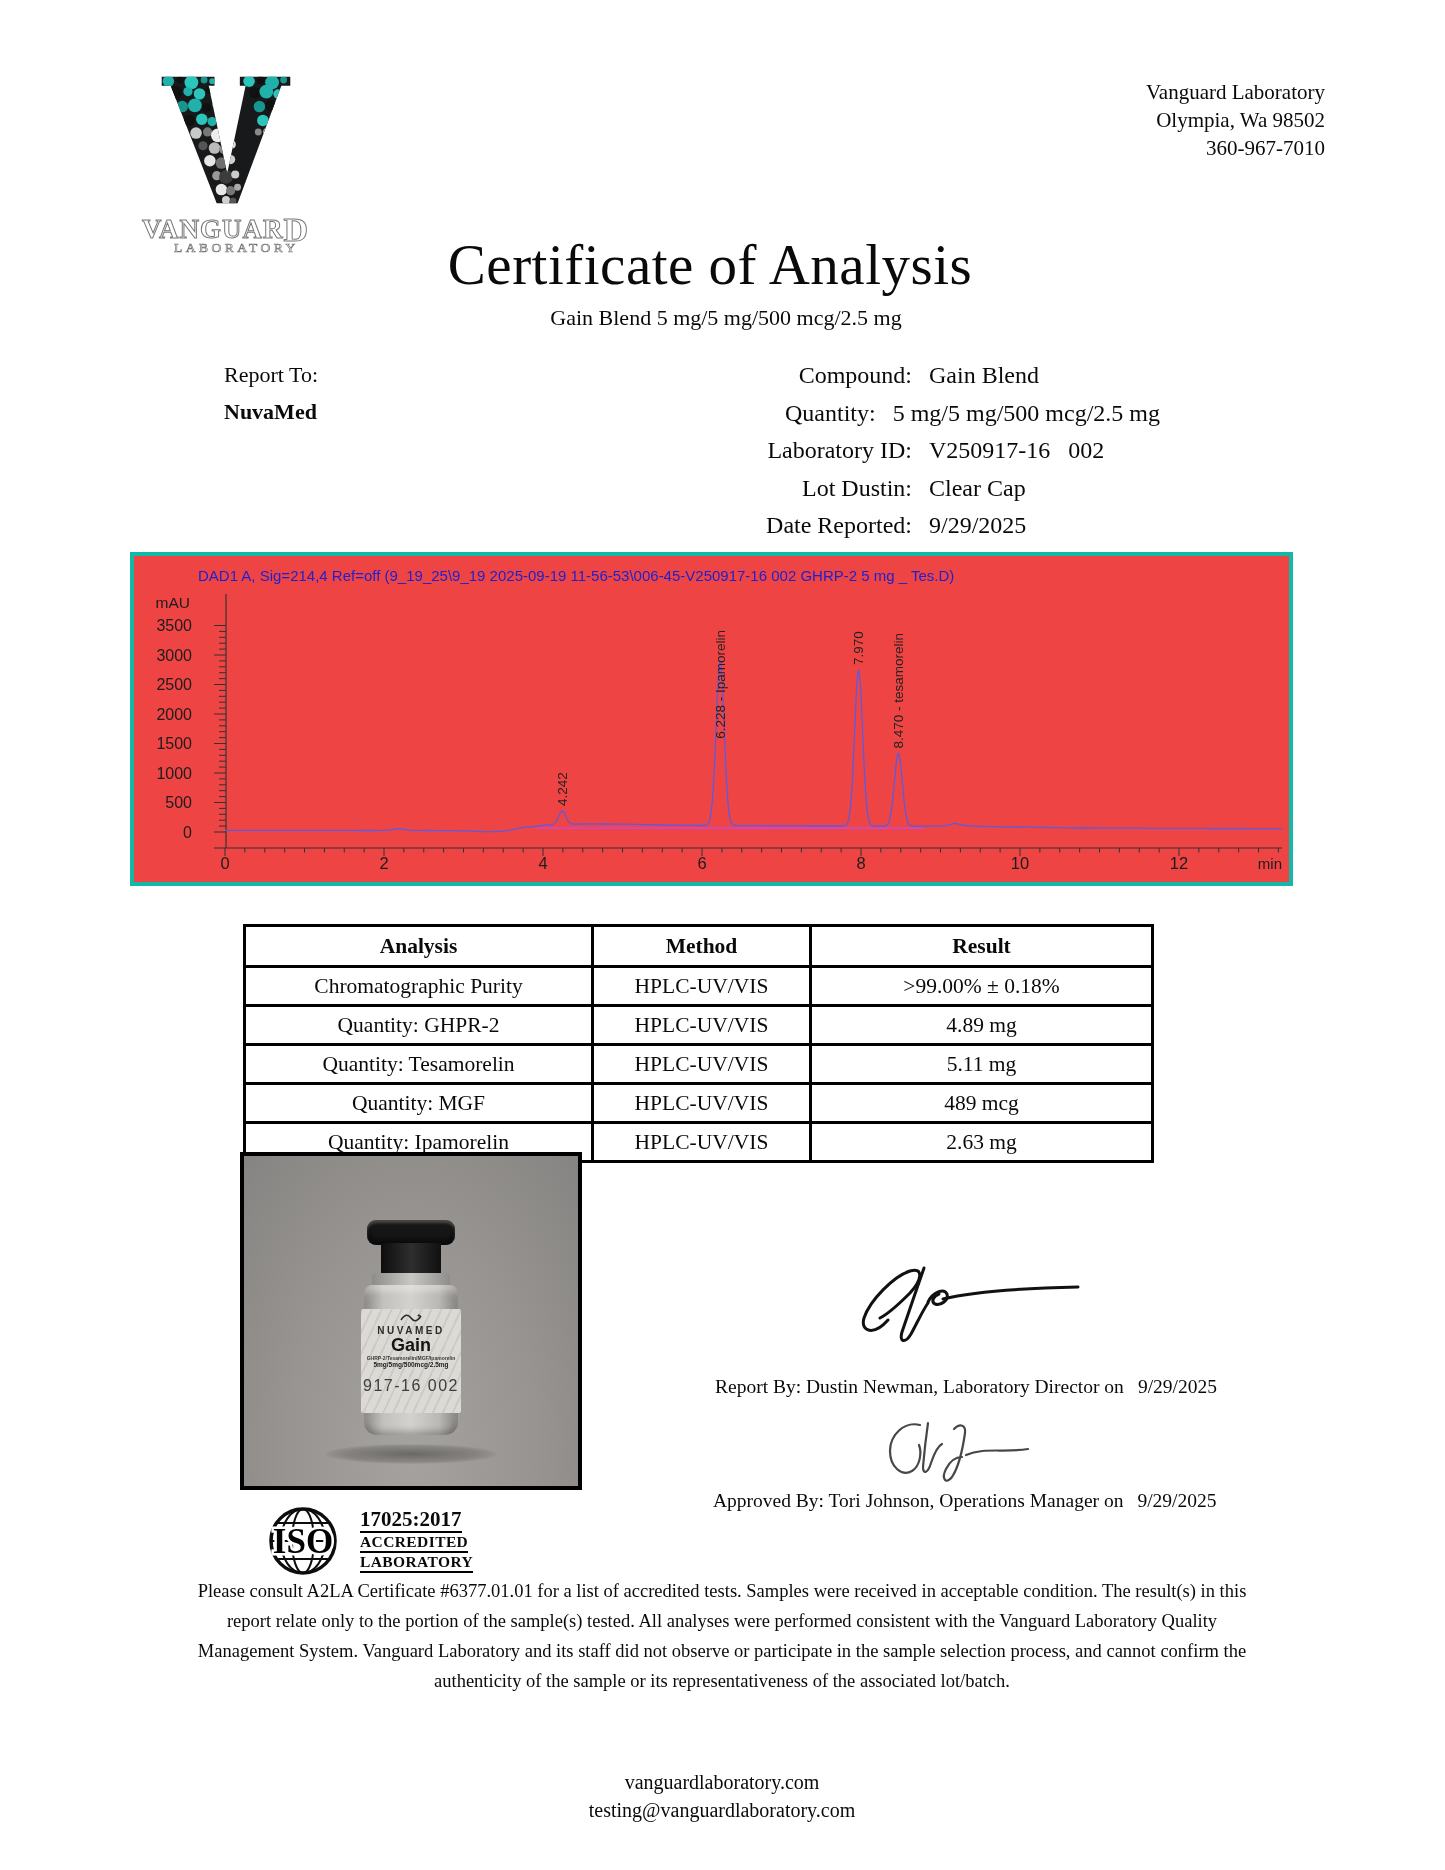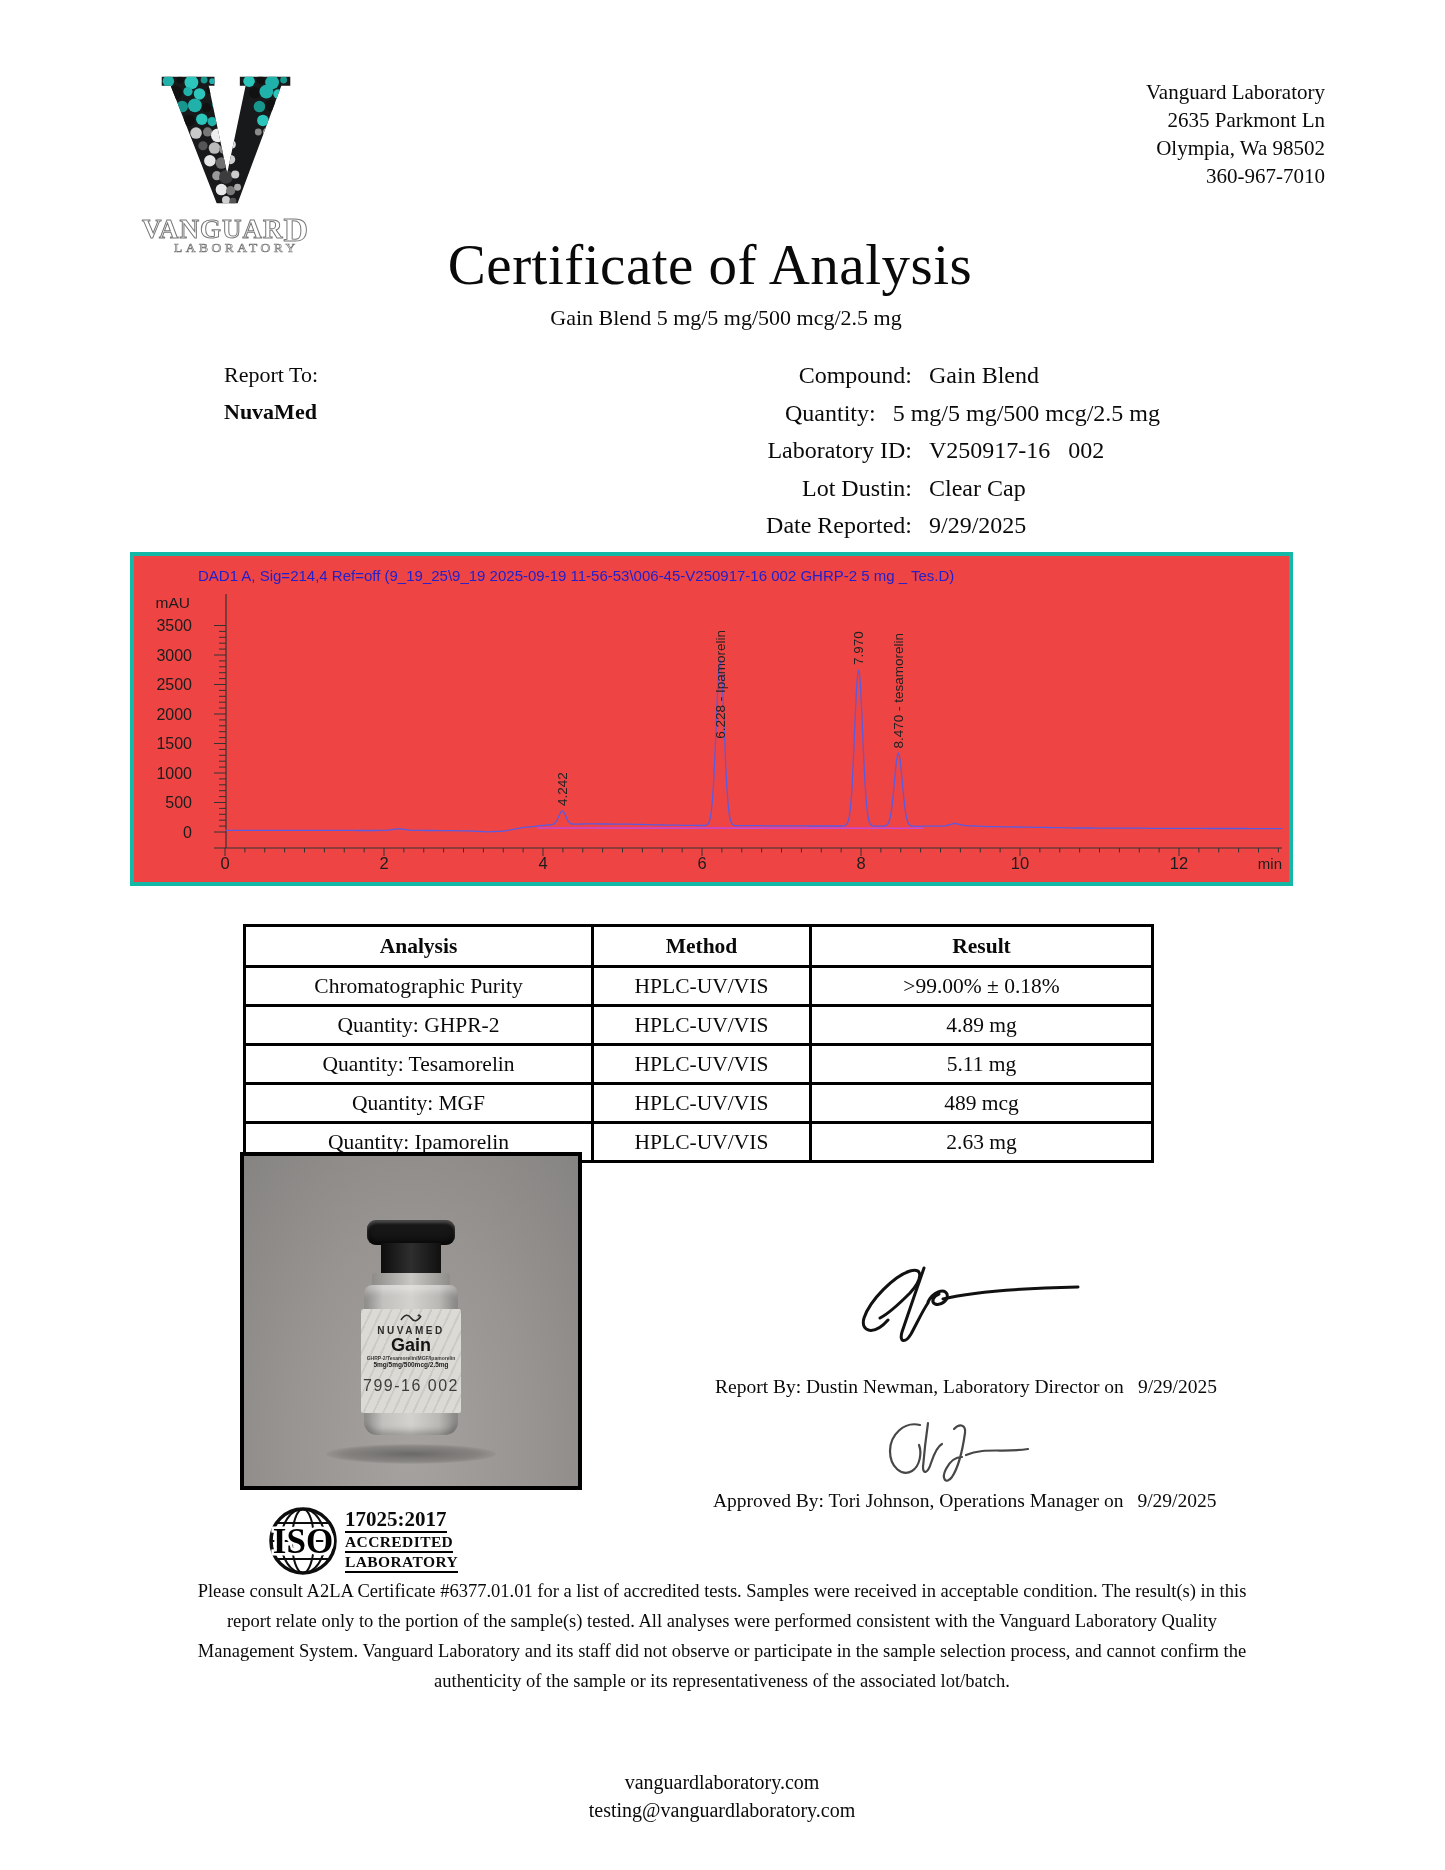--- a/index.html
+++ b/index.html
@@ -46,21 +46,21 @@
   .vial-product{font-size:18px;font-weight:bold;color:#141414;line-height:19px;}
   .vial-line1{font-size:5px;font-weight:bold;color:#3a3a3a;line-height:6px;}
   .vial-line2{font-size:6.5px;font-weight:bold;color:#232323;line-height:8px;}
   .vial-lot{font-size:16px;color:#3d3d3d;letter-spacing:1.5px;margin-top:8px;}
   
   .report-line{left:715px;top:1376px;font-size:19.5px;display:flex;}
   .approved-line{left:713px;top:1490px;font-size:19.5px;display:flex;}
   .sig-date{margin-left:14px;}
   
   .iso{left:268px;top:1506px;display:flex;align-items:flex-start;}
-  .iso-text{margin-left:7px;padding-top:2px;}
+  .iso-text{margin-left:22px;padding-top:2px;}
   .iso-l1{font-size:21px;font-weight:bold;border-bottom:2.5px solid #000;line-height:23px;width:max-content;}
   .iso-l2,.iso-l3{font-size:15.5px;font-weight:bold;border-bottom:2.5px solid #000;line-height:18px;letter-spacing:0.4px;width:max-content;}
   
   .disclaimer{left:72px;top:1576px;width:1300px;text-align:center;font-size:18.5px;line-height:30px;}
   .disclaimer div{white-space:nowrap;}
   .footer{left:72px;top:1768px;width:1300px;text-align:center;font-size:20px;line-height:28px;}
 </style>
 </head>
 <body>
 
@@ -131,21 +131,20 @@
   </div>
   <div class="abs" style="left:140px;top:212px;">
     <svg width="210" height="44" viewBox="0 0 210 44">
       <text x="2" y="26" font-family="Liberation Serif, serif" font-size="27" font-weight="bold" fill="#ffffff" stroke="#787878" stroke-width="1" letter-spacing="1"><tspan>VANGUAR</tspan><tspan font-size="34" dy="3">D</tspan></text>
       <text x="34" y="40" font-family="Liberation Serif, serif" font-size="13.5" letter-spacing="3.5" fill="#ffffff" stroke="#787878" stroke-width="0.7">LABORATORY</text>
     </svg>
   </div>
 
   <div class="abs address">
       <div>Vanguard Laboratory</div>
-      <div>2635 Parkmont Ln</div>
       <div>Olympia, Wa 98502</div>
       <div>360-967-7010</div>
     </div>
 
   <div class="abs doc-title">Certificate of Analysis</div>
   <div class="abs doc-subtitle">Gain Blend 5 mg/5 mg/500 mcg/2.5 mg</div>
 
   <div class="abs report-to-label">Report To:</div>
   <div class="abs report-to-value">NuvaMed</div>
   <div class="abs details">
@@ -343,21 +342,21 @@
       <div class="vial-body">
         <div class="vial-label sans">
           <svg width="24" height="10" style="display:block;margin:4px auto 0;">
             <path d="M2,7 C6,1 9,1 12,5 C15,9 18,9 22,3" stroke="#2a2a2a" stroke-width="1.6" fill="none"></path>
             <path d="M20,1 L20,4 M18.5,2.5 L21.5,2.5" stroke="#2a2a2a" stroke-width="0.9" fill="none"></path>
           </svg>
           <div class="vial-brand">NUVAMED</div>
           <div class="vial-product">Gain</div>
           <div class="vial-line1">GHRP-2/Tesamorelin/MGF/Ipamorelin</div>
           <div class="vial-line2">5mg/5mg/500mcg/2.5mg</div>
-          <div class="vial-lot">799-16 002</div>
+          <div class="vial-lot">917-16 002</div>
         </div>
       </div>
     </div>
   </div>
 
   <div class="abs" style="left:850px;top:1258px;">
     <svg width="235" height="95" viewBox="0 0 235 95">
       <g fill="none" stroke="#111" stroke-width="3" stroke-linecap="round">
         <path d="M38,62 C24,78 10,74 14,60 C20,42 44,18 60,13 C74,9 72,22 60,35 C50,45 38,56 30,60"></path>
         <path d="M74,10 C67,30 58,56 52,74 C49,84 55,86 61,76 C67,65 73,52 78,45"></path>

